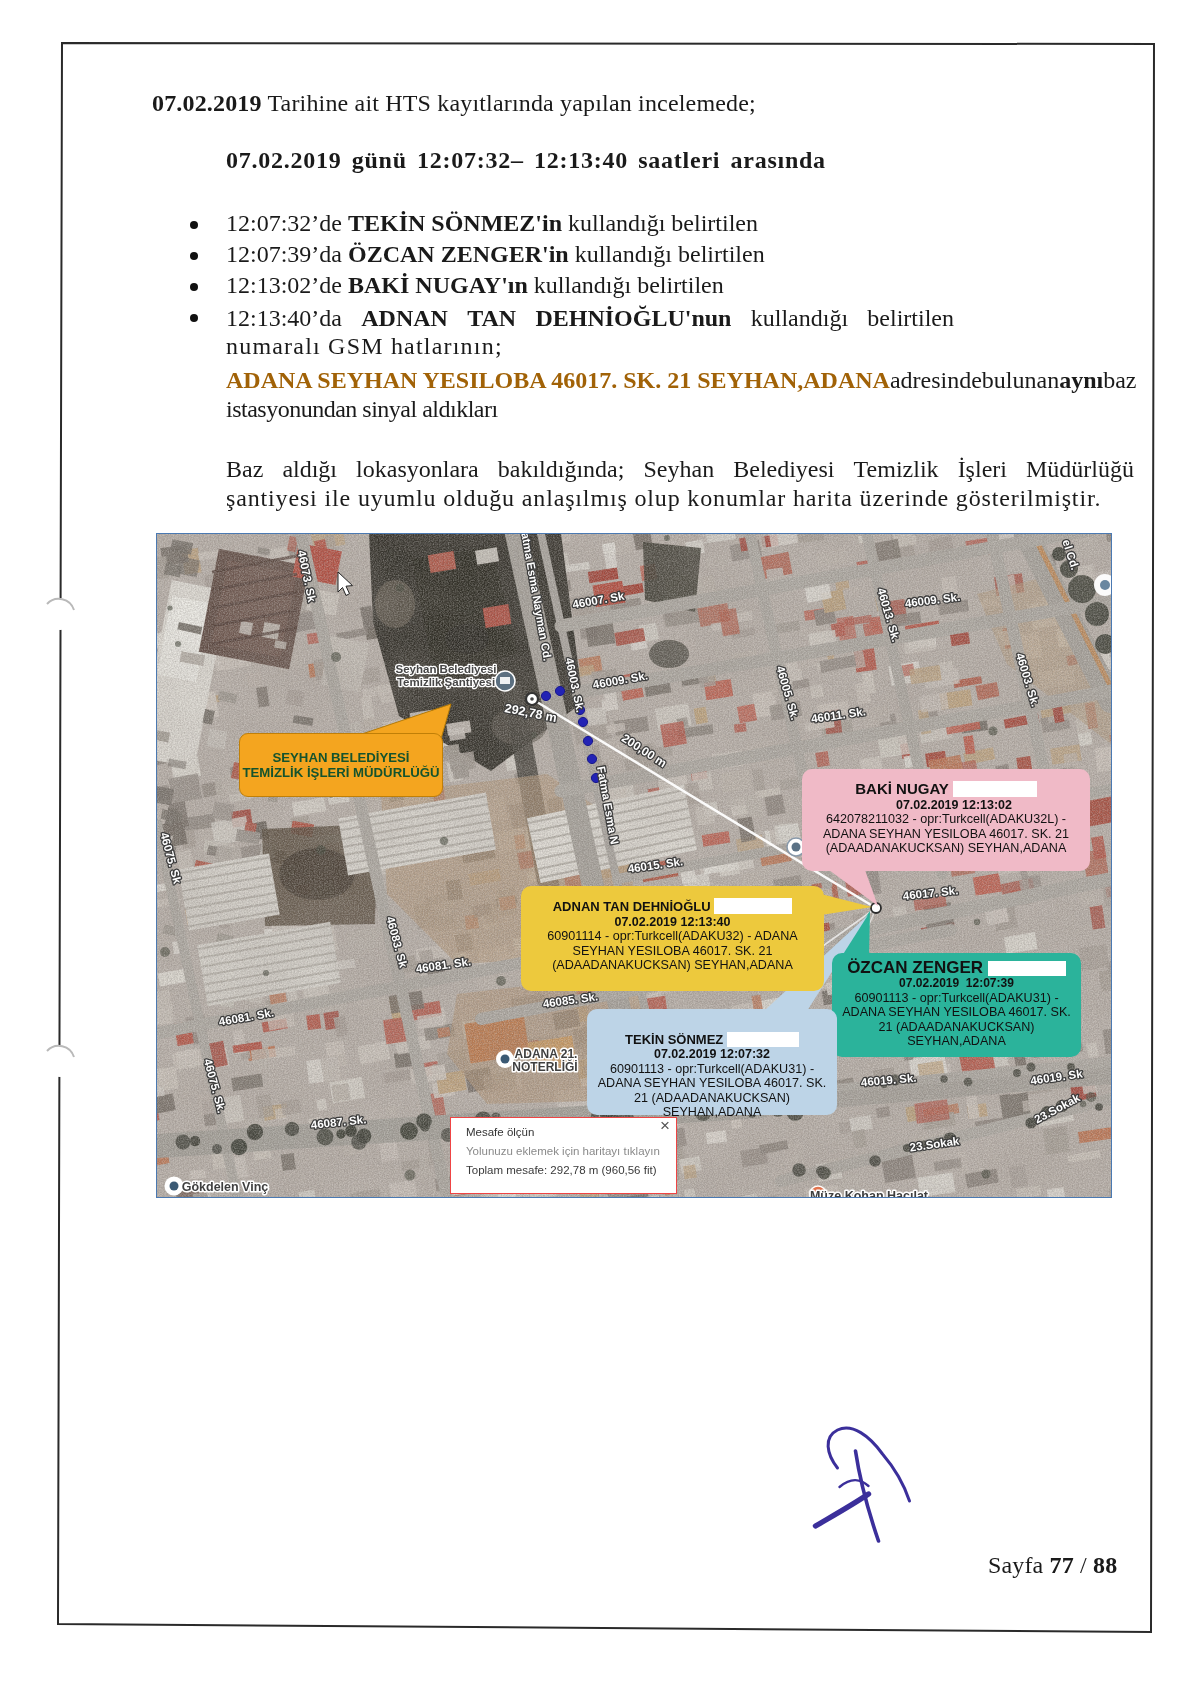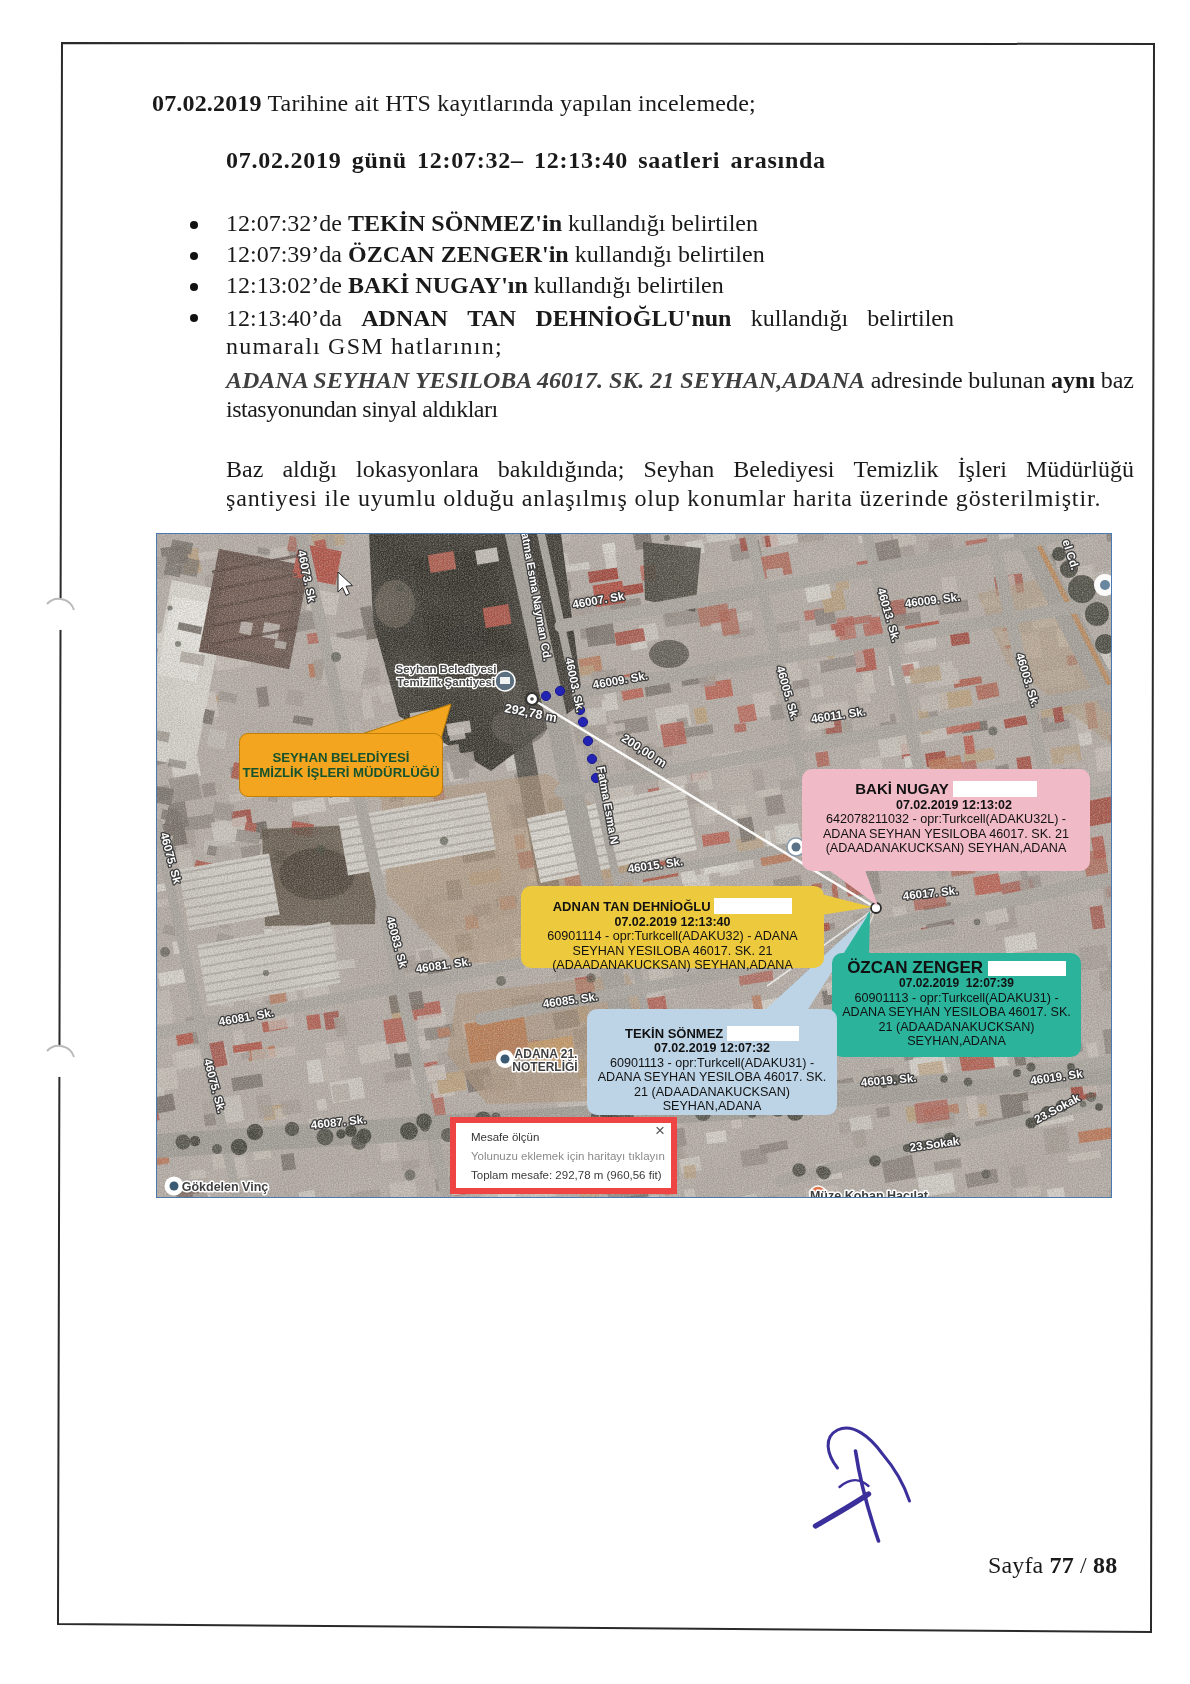--- a/index.html
+++ b/index.html
@@ -58,21 +58,21 @@
     <span>12:13:40’da</span>
     <span class="b">ADNAN</span>
     <span class="b">TAN</span>
     <span class="b">DEHNİOĞLU'nun</span>
     <span>kullandığı</span>
     <span>belirtilen</span>
   </div>
 <div class="abs ser" id="tnum" style="left:226px;top:333px;letter-spacing:1.2px;">numaralı GSM hatlarının;</div>
 
 <div class="abs ser jus" style="left:226px;top:367px;width:908px;">
-    <span id="tred" style="color:#404040;font-style:italic;font-weight:bold;">ADANA SEYHAN YESILOBA 46017. SK. 21 SEYHAN,ADANA</span>
+    <span id="tred" style="color:#a16207;font-weight:bold;">ADANA SEYHAN YESILOBA 46017. SK. 21 SEYHAN,ADANA</span>
     <span>adresinde</span>
     <span>bulunan</span>
     <span class="b">aynı</span>
     <span>baz</span>
   </div>
 <div class="abs ser" id="tist" style="left:226px;top:396px;letter-spacing:-0.5px;">istasyonundan sinyal aldıkları</div>
 
 <div class="abs ser jus" style="left:226px;top:456px;width:908px;">
     <span>Baz</span>
     <span>aldığı</span>
@@ -1300,36 +1300,36 @@
       </g>
     </svg>
 
 <div class="co" style="left:82px;top:199px;width:204px;height:64px;background:#f4a51f;border:1.5px solid #c07f07;border-radius:9px;font-size:13.2px;font-weight:bold;color:#14532d;line-height:15px;padding-top:16px;">SEYHAN BELEDİYESİ<br>TEMİZLİK İŞLERİ MÜDÜRLÜĞÜ</div>
 
 <div class="co" style="left:645px;top:235px;width:288px;height:102px;background:#f0bac7;border-radius:10px;font-size:12.6px;line-height:14.6px;padding-top:12px;">
 <span class="b" style="font-size:15px;">BAKİ NUGAY </span><span class="red" style="width:84px;height:16px;"></span><br>
 <span class="b" style="font-size:12.5px;margin-left:16px;">07.02.2019 12:13:02</span><br>
 642078211032 - opr:Turkcell(ADAKU32L) -<br>ADANA SEYHAN YESILOBA 46017. SK. 21<br>(ADAADANAKUCKSAN) SEYHAN,ADANA</div>
 
-<div class="co" style="left:364px;top:352px;width:303px;height:82px;background:#edc93d;border-radius:10px;font-size:12.6px;line-height:14.6px;padding-top:12px;">
+<div class="co" style="left:364px;top:352px;width:303px;height:105px;background:#edc93d;border-radius:10px;font-size:12.6px;line-height:14.6px;padding-top:12px;">
 <span class="b" style="font-size:13px;">ADNAN TAN DEHNİOĞLU </span><span class="red" style="width:78px;height:16px;"></span><br>
 <span class="b" style="font-size:12.5px;">07.02.2019 12:13:40</span><br>
 60901114 - opr:Turkcell(ADAKU32) - ADANA<br>SEYHAN YESILOBA 46017. SK. 21<br>(ADAADANAKUCKSAN) SEYHAN,ADANA</div>
 
 <div class="co" style="left:675px;top:419px;width:249px;height:104px;background:#2bb39b;border-radius:10px;font-size:12.6px;line-height:14.4px;padding-top:8px;">
 <span class="b" style="font-size:17px;">ÖZCAN ZENGER </span><span class="red" style="width:78px;height:15px;"></span><br>
 <span class="b" style="font-size:12px;">07.02.2019&nbsp;&nbsp;12:07:39</span><br>
 60901113 - opr:Turkcell(ADAKU31) -<br>ADANA SEYHAN YESILOBA 46017. SK.<br>21 (ADAADANAKUCKSAN)<br>SEYHAN,ADANA</div>
 
-<div class="co" style="left:430px;top:475px;width:250px;height:106px;background:#bdd4e7;border-radius:10px;font-size:12.6px;line-height:14.4px;padding-top:17px;">
+<div class="co" style="left:430px;top:475px;width:250px;height:106px;background:#bdd4e7;border-radius:10px;font-size:12.6px;line-height:14.4px;padding-top:23px;">
 <span class="b" style="font-size:13px;">TEKİN SÖNMEZ </span><span class="red" style="width:72px;height:15px;"></span><br>
 <span class="b" style="font-size:12.5px;">07.02.2019 12:07:32</span><br>
 60901113 - opr:Turkcell(ADAKU31) -<br>ADANA SEYHAN YESILOBA 46017. SK.<br>21 (ADAADANAKUCKSAN)<br>SEYHAN,ADANA</div>
 
-<div class="co" style="left:293px;top:583px;width:227px;height:77px;background:#ffffff;border:6px solid #ef4444;text-align:right;color:#3a3a3a;">
+<div class="co" style="left:293px;top:583px;width:227px;height:77px;background:#ffffff;border:1px solid #ef4444;text-align:right;color:#3a3a3a;">
 <div class="abs" style="left:15px;top:8px;font-size:11.5px;color:#333;">Mesafe ölçün</div>
 <div class="abs" style="left:15px;top:27px;font-size:11.5px;color:#8a8a8a;">Yolunuzu eklemek için haritayı tıklayın</div>
 <div class="abs" style="left:15px;top:46px;font-size:11.5px;color:#3a3a3a;">Toplam mesafe: 292,78 m (960,56 fit)</div>
 <div class="abs" style="right:6px;top:-2px;font-size:17px;color:#555;">×</div>
 </div>
 </div>
 
 <div class="abs ser" id="tsayfa" style="left:988px;top:1552px;font-size:24px;letter-spacing:0.15px;">Sayfa <span class="b">77</span> / <span class="b">88</span></div>
 
 </body></html>

